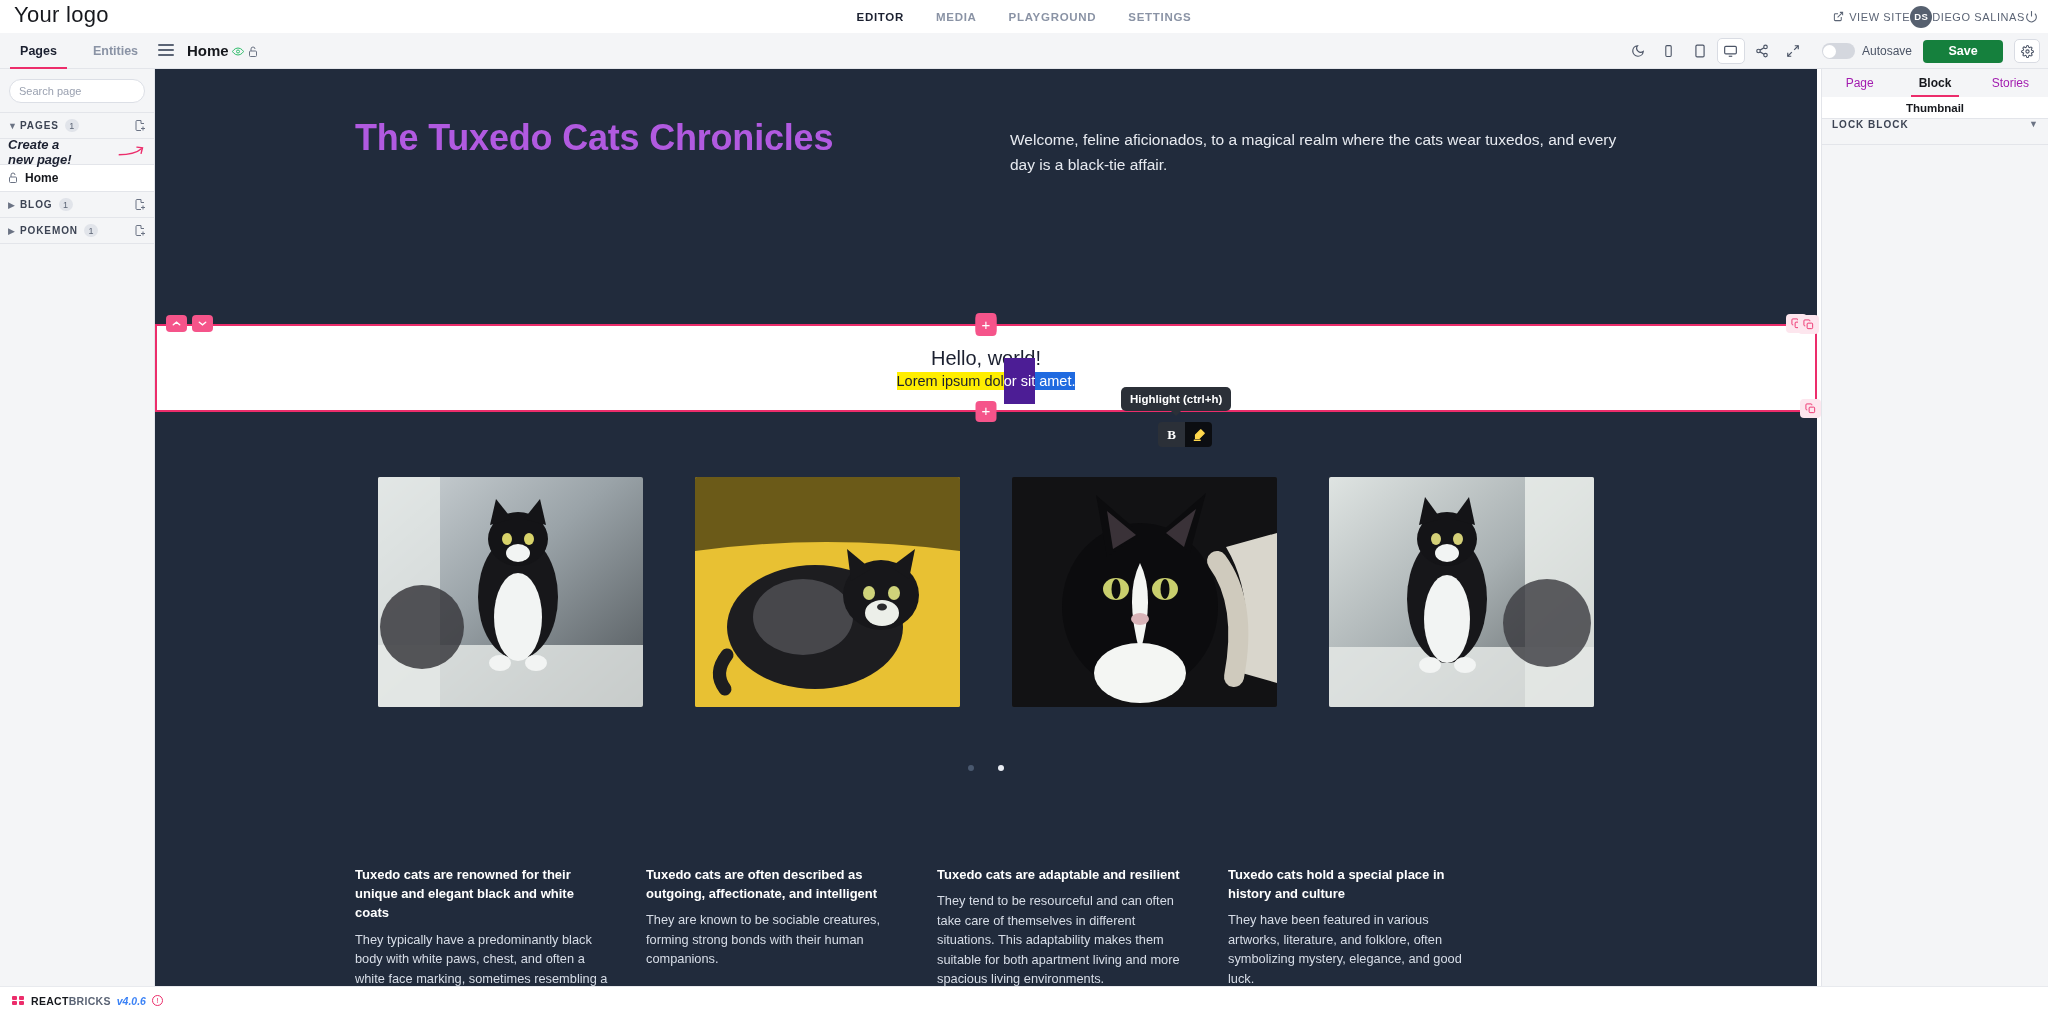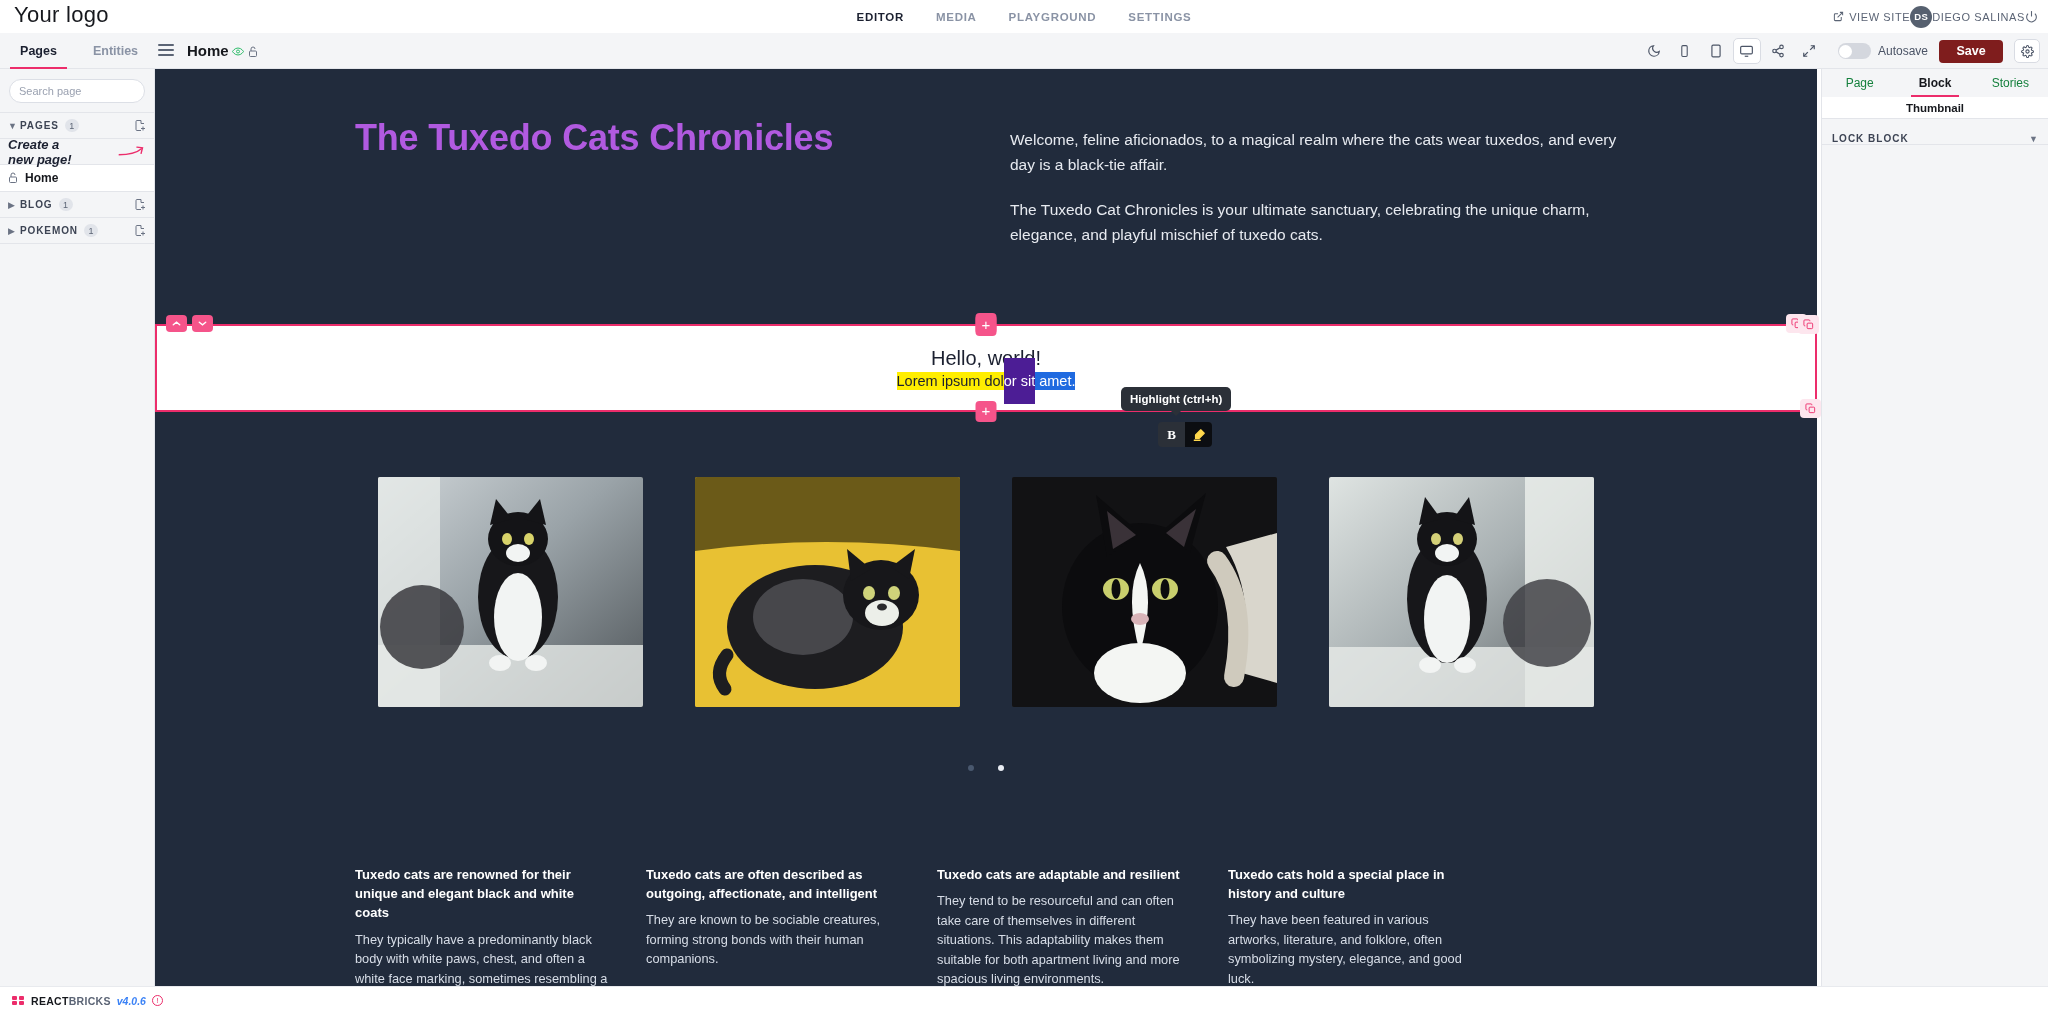--- a/index.html
+++ b/index.html
@@ -88,21 +88,21 @@
   #toggle {
     width: 33px; height: 16px; border-radius: 9px; background: #d4d7de;
     position: relative; cursor: pointer;
   }
   #toggle b {
     position: absolute; left: 1.5px; top: 1.5px; width: 13px; height: 13px;
     border-radius: 50%; background: #fff; display: block;
   }
   #autosave-lbl { font-size: 12px; color: #4b5466; }
   #savebtn {
-    margin-left: 8px; width: 64px; height: 23px; background: #7f1d1d; border-radius: 4px;
+    margin-left: 8px; width: 80px; height: 23px; background: #15803d; border-radius: 4px;
     color: #fff; font-size: 12.5px; font-weight: 700;
     display: flex; align-items: center; justify-content: center; cursor: pointer;
   }
   #gearbtn {
     margin-left: 8px; width: 26px; height: 24px; border: 1px solid #d9dce3;
     border-radius: 5px; background: #fff;
     display: flex; align-items: center; justify-content: center; cursor: pointer; color: #4b5466;
   }
 
   
@@ -262,34 +262,34 @@
   }
 
   
   #rightpanel {
     position: absolute; right: 0; top: 69px; width: 227px; bottom: 28px;
     background: #f4f5f7; border-left: 1px solid #e3e5ea;
   }
   #rtabs { display: flex; height: 28px; }
   .rtab {
     flex: 1; display: flex; align-items: center; justify-content: center;
-    font-size: 12px; color: #15803d; cursor: pointer; position: relative;
+    font-size: 12px; color: #a21caf; cursor: pointer; position: relative;
   }
   .rtab.active { color: #16181d; font-weight: 700; }
   .rtab.active::after {
     content: ''; position: absolute; left: 14px; right: 14px; bottom: 0;
     height: 2.5px; background: #ec2d6b;
   }
   #thumbrow {
     height: 22px; background: #ffffff; display: flex; align-items: center; justify-content: center;
     border-bottom: 1px solid #e3e5ea;
   }
   #thumbrow span { font-size: 11.5px; font-weight: 700; color: #16181d; }
   #lockblock {
-    height: 26px; display: flex; align-items: flex-end; padding: 0 10px;
+    height: 26px; display: flex; align-items: flex-start; padding: 0 10px;
     border-bottom: 1px solid #e3e5ea;
   }
   #lockblock .t {
     font-size: 10px; font-weight: 700; letter-spacing: 1px; color: #3d4454;
   }
   #lockblock .c { margin-left: auto; color: #6b7384; font-size: 9px; }
 
   
   #footer {
     position: absolute; left: 0; bottom: 0; width: 2048px; height: 28px;
@@ -502,21 +502,20 @@
 
 <div id="canvas">
   <div id="stage">
 
     <div class="darkblk" id="hero">
       <div id="hero-left">
         <div id="hero-h1">The Tuxedo Cats Chronicles</div>
       </div>
       <div id="hero-right">
         <p>Welcome, feline aficionados, to a magical realm where the cats wear tuxedos, and every day is a black-tie affair.</p>
-        <p>The Tuxedo Cat Chronicles is your ultimate sanctuary, celebrating the unique charm, elegance, and playful mischief of tuxedo cats.</p>
       </div>
 
       <div class="updown" style="left:11px; bottom:-8px;">
         <div class="udbtn">
           <svg width="9" height="7" viewBox="0 0 14 10" fill="none" stroke="#fff" stroke-width="2.2" stroke-linecap="round">
               <path d="M2 7 L7 3 L12 7"></path>
             </svg>
         </div>
         <div class="udbtn">
           <svg width="9" height="7" viewBox="0 0 14 10" fill="none" stroke="#fff" stroke-width="2.2" stroke-linecap="round">

